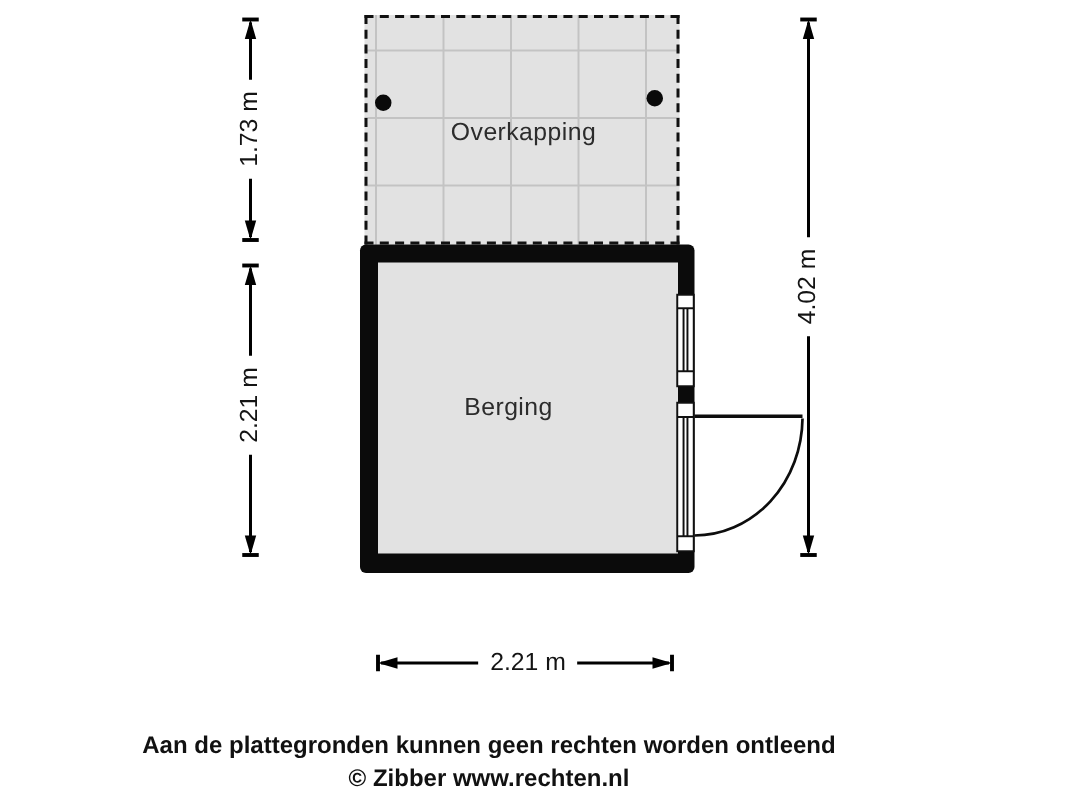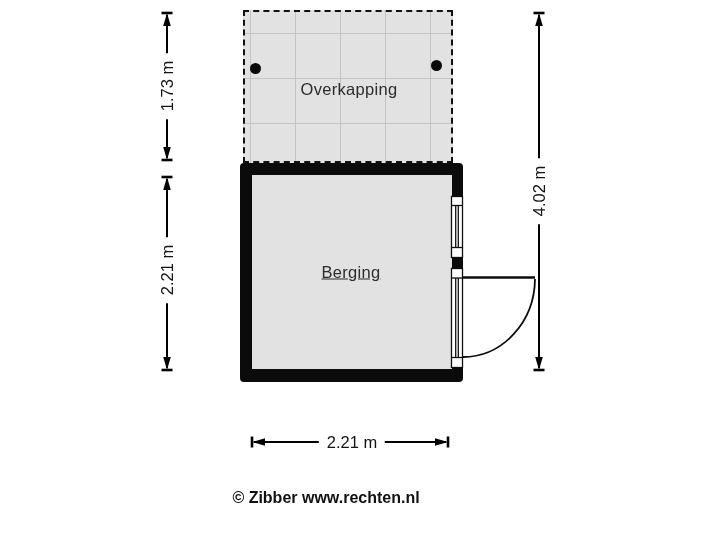--- a/index.html
+++ b/index.html
@@ -63,21 +63,21 @@
 
   .room-label {
     position: absolute;
     transform: translate(-50%, -50%);
     font-size: 16.5px;
     color: #2c2c2c;
     letter-spacing: 0.3px;
     white-space: nowrap;
   }
   .room-label-overkapping { left: 349px; top: 89px; }
-  .room-label-berging     { left: 351px; top: 272px; text-decoration: underline; }
+  .room-label-berging     { left: 339px; top: 272px; }
 
   .overlay-svg {
     position: absolute;
     left: 0;
     top: 0;
     width: 720px;
     height: 540px;
   }
 
   
@@ -181,16 +181,17 @@
 
   <span class="room-label room-label-overkapping">Overkapping</span>
   <span class="room-label room-label-berging">Berging</span>
 
   <span class="dim-label dim-vert dim-left-top">1.73 m</span>
   <span class="dim-label dim-vert dim-left-bottom">2.21 m</span>
   <span class="dim-label dim-vert dim-right">4.02 m</span>
   <span class="dim-label dim-horz dim-bottom">2.21 m</span>
 
   <div class="footer">
+    <div>Aan de plattegronden kunnen geen rechten worden ontleend</div>
     <div>© Zibber www.rechten.nl</div>
   </div>
 
 </div>
 
 </body></html>

